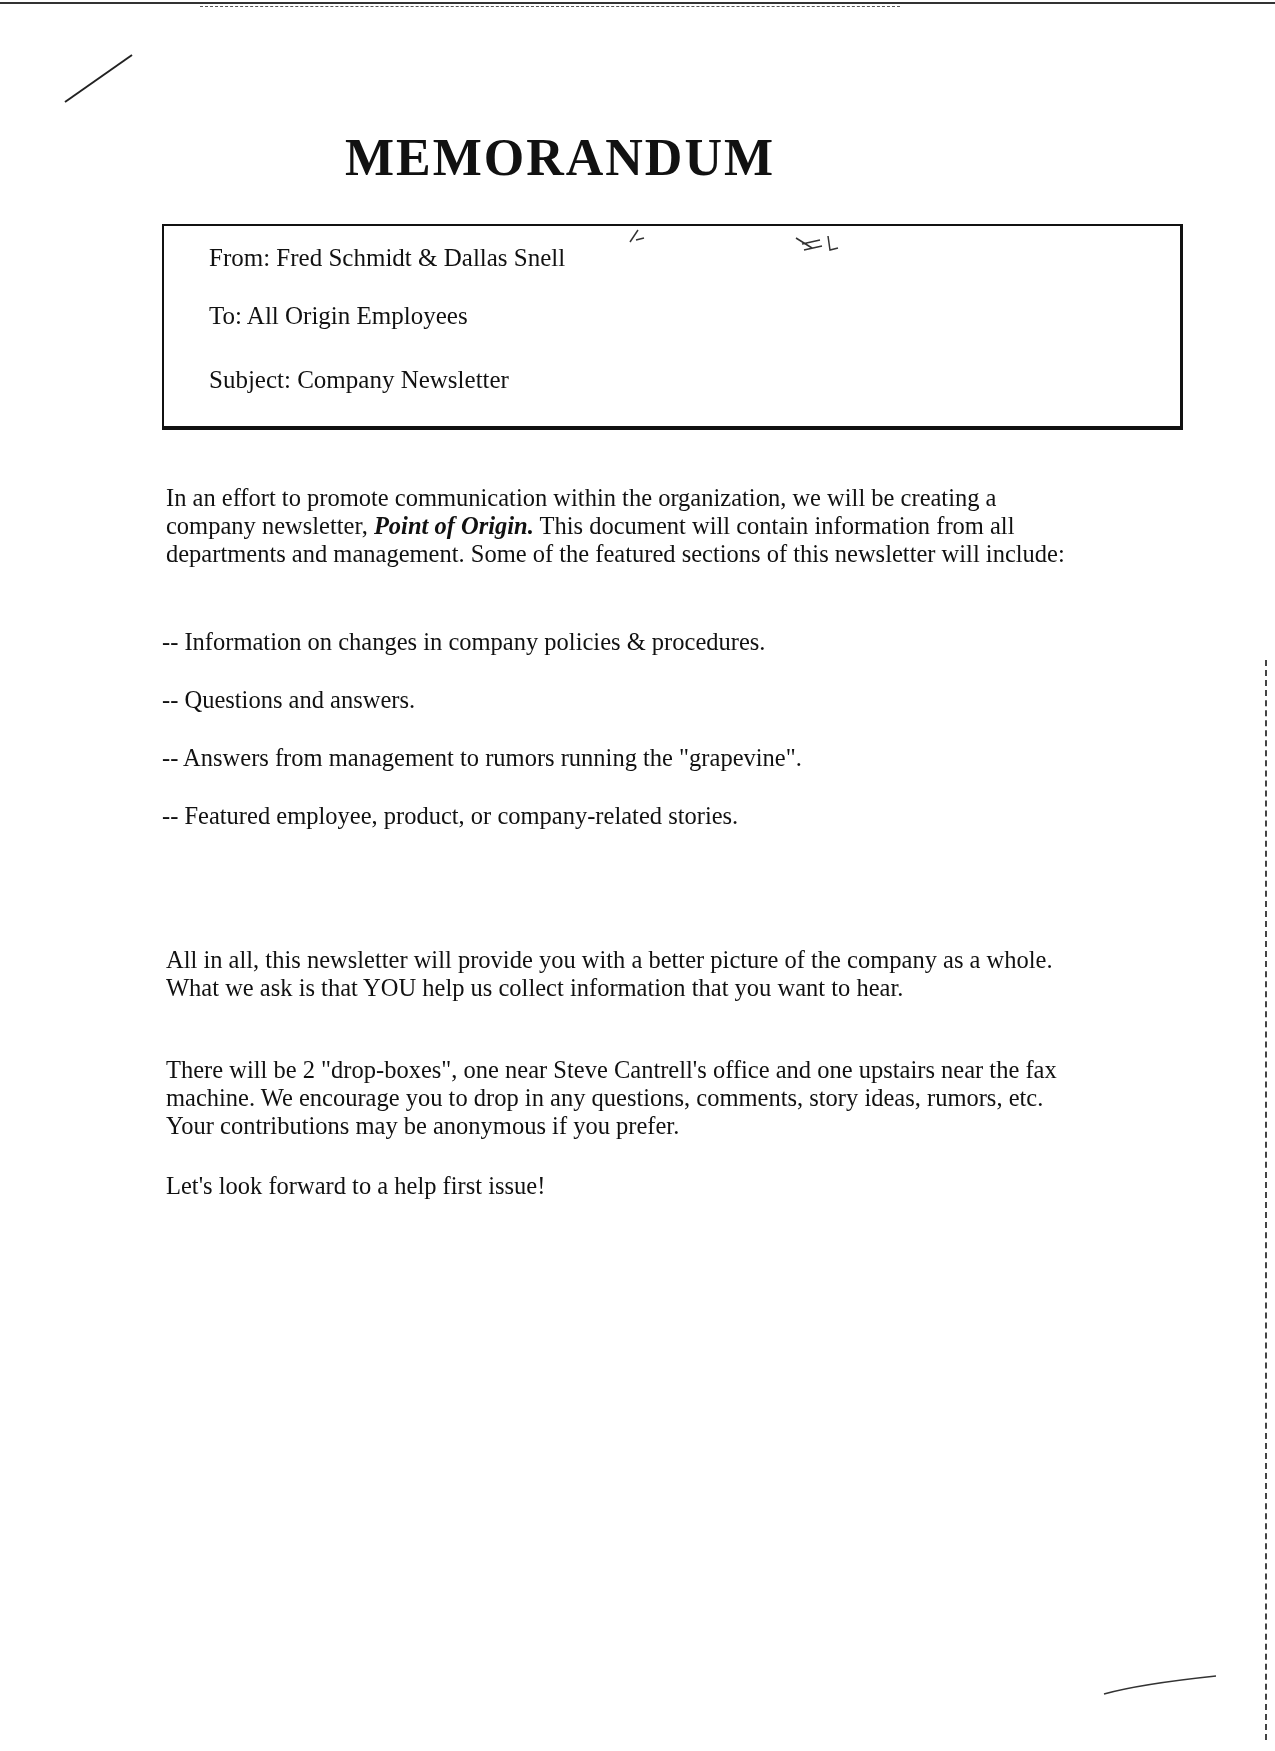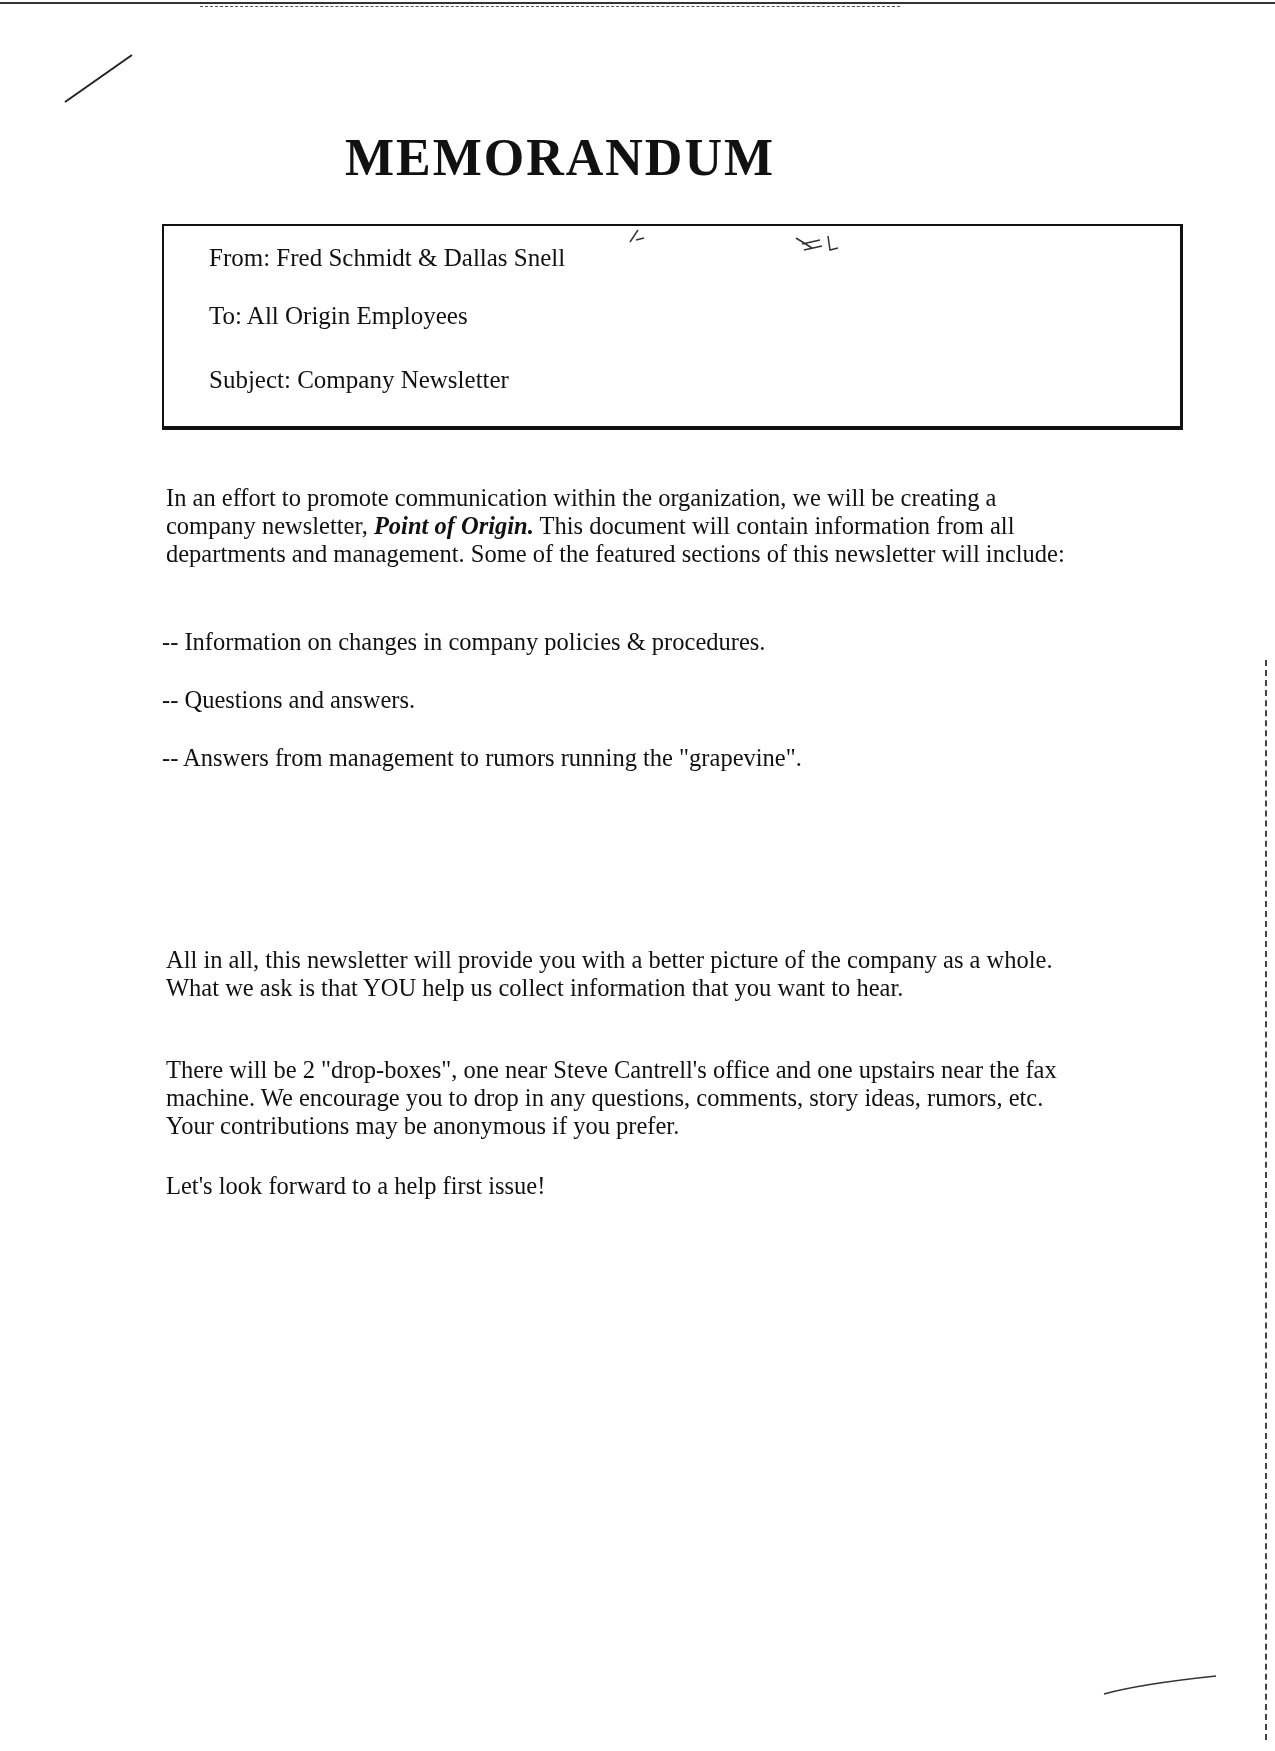--- a/index.html
+++ b/index.html
@@ -58,20 +58,21 @@
 </div>
 
 <div class="body-text p1">
   <span>In an effort to promote communication within the organization, we will be creating a company newsletter, </span><em class="bi">Point of Origin.</em><span> This document will contain information from all departments and management. Some of the featured sections of this newsletter will include:</span>
 </div>
 
 <div class="bullets">
   <div class="bullet">-- Information on changes in company policies &amp; procedures.</div>
   <div class="bullet">-- Questions and answers.</div>
   <div class="bullet">-- Answers from management to rumors running the "grapevine".</div>
+  <div class="bullet">-- Featured employee, product, or company-related stories.</div>
 </div>
 
 <div class="body-text p2">All in all, this newsletter will provide you with a better picture of the company as a whole. What we ask is that YOU help us collect information that you want to hear.</div>
 <div class="body-text p3">There will be 2 "drop-boxes", one near Steve Cantrell's office and one upstairs near the fax machine. We encourage you to drop in any questions, comments, story ideas, rumors, etc. Your contributions may be anonymous if you prefer.</div>
 <div class="body-text p4">Let's look forward to a help first issue!</div>
 
 <svg class="mark" style="left:1100px;top:1670px;" width="120" height="30">
   <path d="M4 24 Q40 14 116 6" stroke="#333" stroke-width="1.5" fill="none"></path>
 </svg>
 

